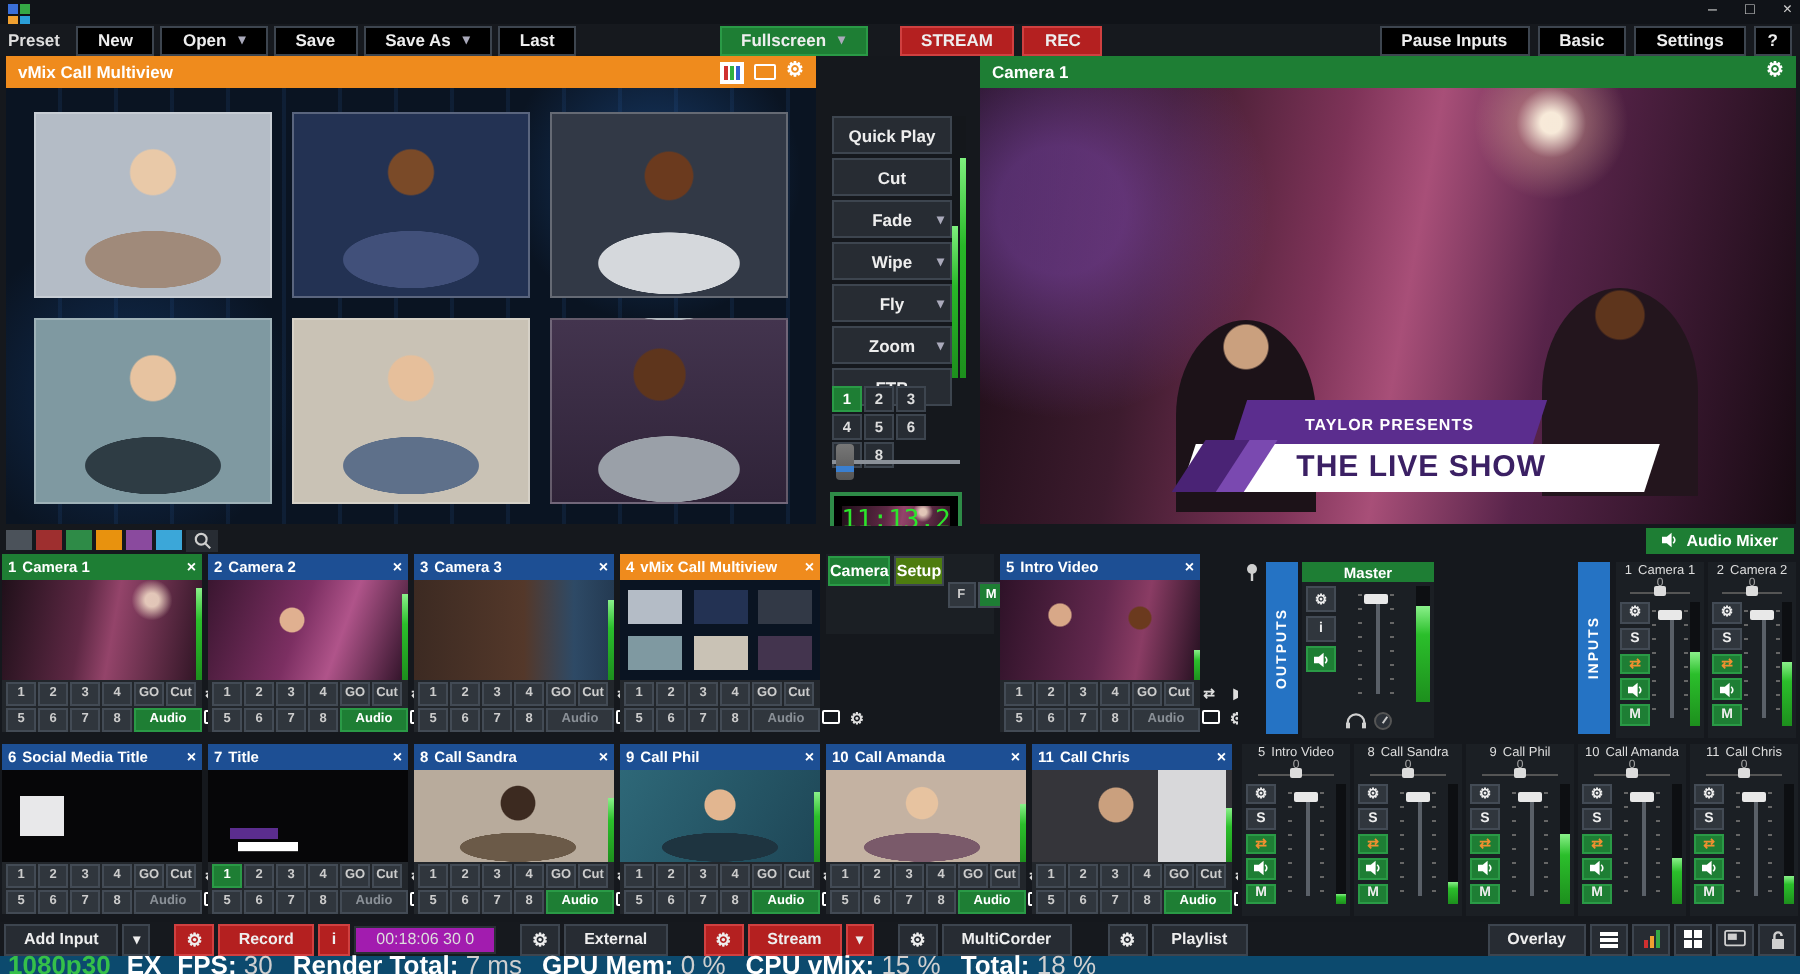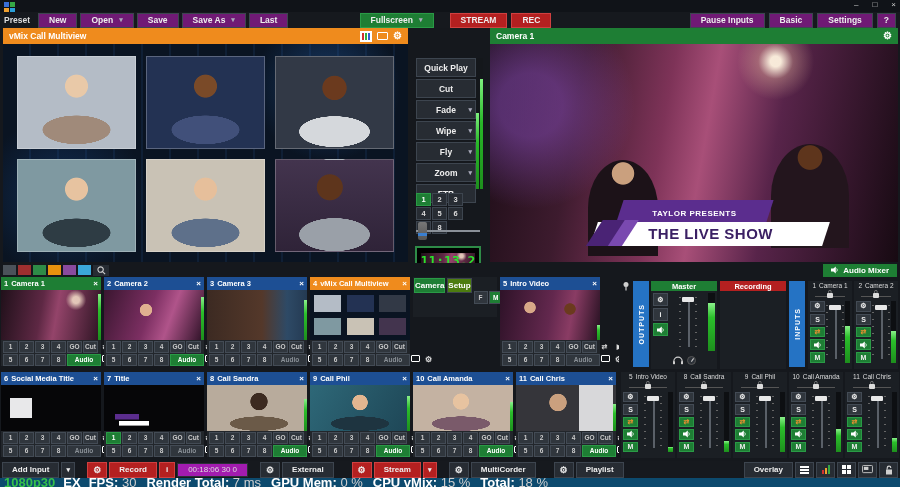--- a/index.html
+++ b/index.html
@@ -11,21 +11,21 @@
   
   #winrow{left:0;top:0;width:900px;height:12px;background:#101318;}
   .logo{position:absolute;left:4px;top:2px;width:12px;height:12px;display:grid;grid-template-columns:5px 5px;grid-template-rows:5px 5px;gap:1px;}
   .logo i{display:block;}
   .winbtns{position:absolute;right:4px;top:0;display:flex;gap:14px;font-size:8px;color:#cfcfcf;}
   .winbtns span{cursor:pointer;}
 
   
   #toolbar{left:0;top:12px;width:900px;height:16px;background:#16191e;display:flex;align-items:center;gap:4px;padding:0 4px;}
   .tb-label{font-size:8.5px;font-weight:bold;color:#ddd;margin-right:4px;}
-  .tb-btn{background:#701a75;border:1px solid #3d454f;color:#eee;font-size:8.5px;font-weight:bold;height:13px;display:inline-flex;align-items:center;justify-content:center;padding:0 10px;}
+  .tb-btn{background:#000000;border:1px solid #3d454f;color:#eee;font-size:8.5px;font-weight:bold;height:13px;display:inline-flex;align-items:center;justify-content:center;padding:0 10px;}
   .tb-btn .dd{display:none;margin-left:6px;font-size:7px;color:#aab;}
   .tb-btn .dd.show{display:inline;}
   .tb-group{display:flex;gap:3px;}
   .grn{background:#1e7e34 !important;border-color:#2a9a46 !important;}
   .red{background:#b42020 !important;border-color:#d04040 !important;}
   .spacer{flex:1;}
   .qmark{padding:0 6px;}
 
   
   #monitors{left:0;top:28px;width:900px;height:235px;}
@@ -81,21 +81,21 @@
   #tmeter{position:absolute;left:64px;top:2px;width:7px;height:131px;display:flex;gap:1px;align-items:flex-end;background:#14171b;}
   #tmeter i{display:block;width:3px;background:linear-gradient(#7ef07e,#28b828 40%,#1d8f1d);}
   .ovnums{position:absolute;left:4px;top:137px;width:62px;display:flex;flex-wrap:wrap;gap:1px;}
   .ovnum{width:13px;height:11px;background:#272c33;border:1px solid #3d454f;color:#ddd;font-size:7.5px;font-weight:bold;display:flex;align-items:center;justify-content:center;cursor:pointer;}
   .ovnum.on{background:#1e7e34;border-color:#2a9a46;color:#fff;}
   .tbar{position:absolute;left:4px;top:166px;width:64px;height:18px;}
   .tbar-track{position:absolute;left:0;top:8px;width:64px;height:2px;background:#8a9098;}
   .tbar-handle{position:absolute;left:2px;top:0;width:9px;height:18px;background:linear-gradient(#777,#555);border-radius:2px;}
   .tbar-handle i{position:absolute;left:0;top:11px;width:9px;height:3px;background:#3a7fd0;}
   .clock{position:absolute;left:3px;top:190px;width:66px;height:42px;background:#000;border:2px solid #2e8b47;display:flex;flex-direction:column;align-items:center;justify-content:center;gap:1px;}
-  .clock .t1{color:#2ce52c;font-size:13px;font-weight:bold;font-family:"DejaVu Sans Mono",monospace;text-align:right;}
+  .clock .t1{color:#2ce52c;font-size:13px;font-weight:normal;font-family:"DejaVu Sans Mono",monospace;text-align:right;}
   .clock .t2{color:#fff;font-size:11px;font-weight:bold;}
 
   
   #catrow{left:0;top:263px;width:900px;height:14px;background:#15181d;display:flex;align-items:center;padding:0 3px;gap:2px;}
   .swatch{width:13px;height:10px;cursor:pointer;}
   .searchbtn{width:16px;height:11px;background:#272c33;display:flex;align-items:center;justify-content:center;cursor:pointer;}
   #audiomixerbtn{margin-left:auto;background:#1e7e34;height:13px;display:flex;align-items:center;gap:4px;padding:0 8px;font-size:8px;font-weight:bold;color:#fff;cursor:pointer;}
 
   
   .inrow{display:flex;gap:3px;align-items:flex-start;}
@@ -854,23 +854,20 @@
       <div class="mx-foot">
         <svg width="10" height="9" viewBox="0 0 12 10">
             <path d="M1 9 V6 a5 5 0 0 1 10 0 V9" stroke="#cfcfcf" fill="none" stroke-width="1.4"></path>
             <rect x="0" y="6" width="2.4" height="3.4" fill="#cfcfcf"></rect>
             <rect x="9.6" y="6" width="2.4" height="3.4" fill="#cfcfcf"></rect>
           </svg>
         <span class="knob"></span>
       </div>
     </div>
 
-    <div class="mx-ch" style="left:101px;top:4px;width:66px;height:88px">
-      <div class="mx-head red">Recording</div>
-    </div>
 
     <div class="vlabel" style="left:170px;top:4px">
         <span>INPUTS</span>
       </div>
 
     <div class="abs" style="left:189px;top:4px;display:flex;gap:2px">
 
         <div class="mx-ch" style="position:relative;width:44px;height:88px">
           <div class="mx-title">
             <span>1</span>

